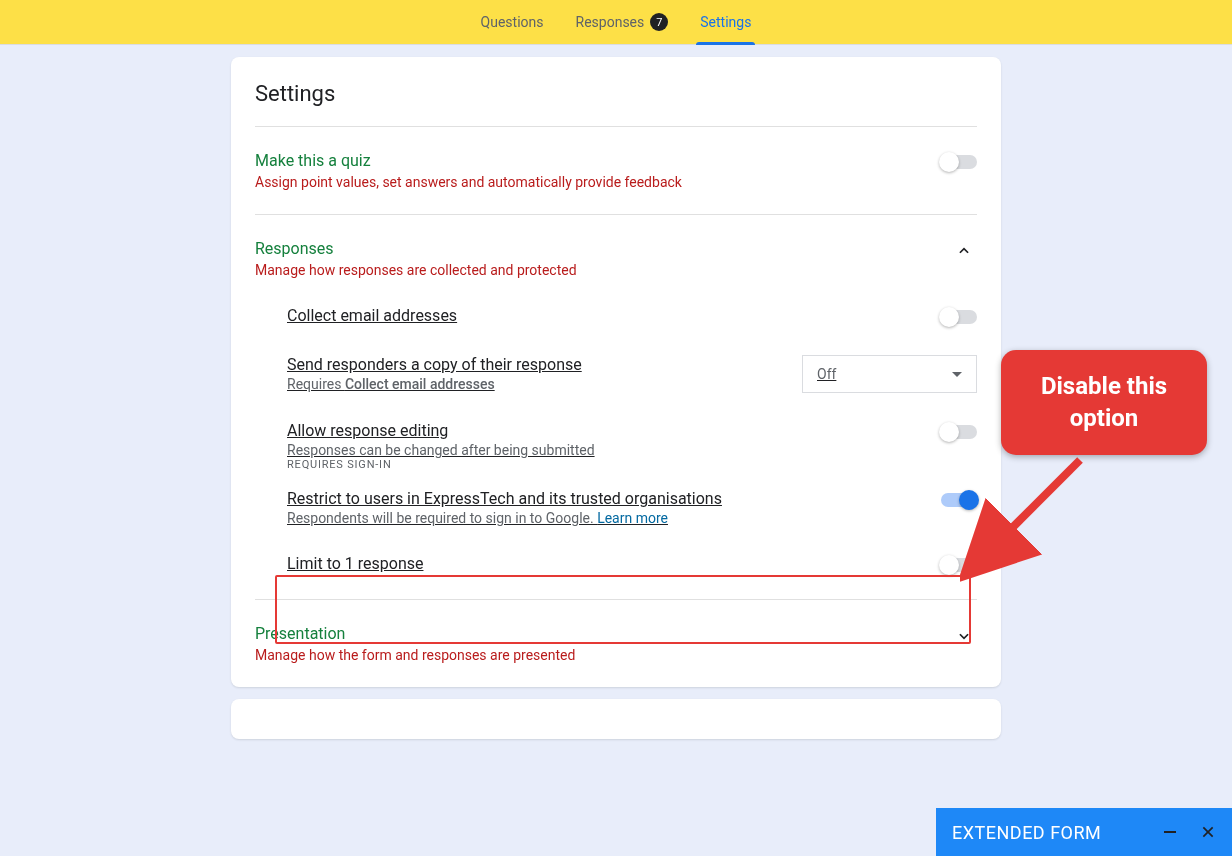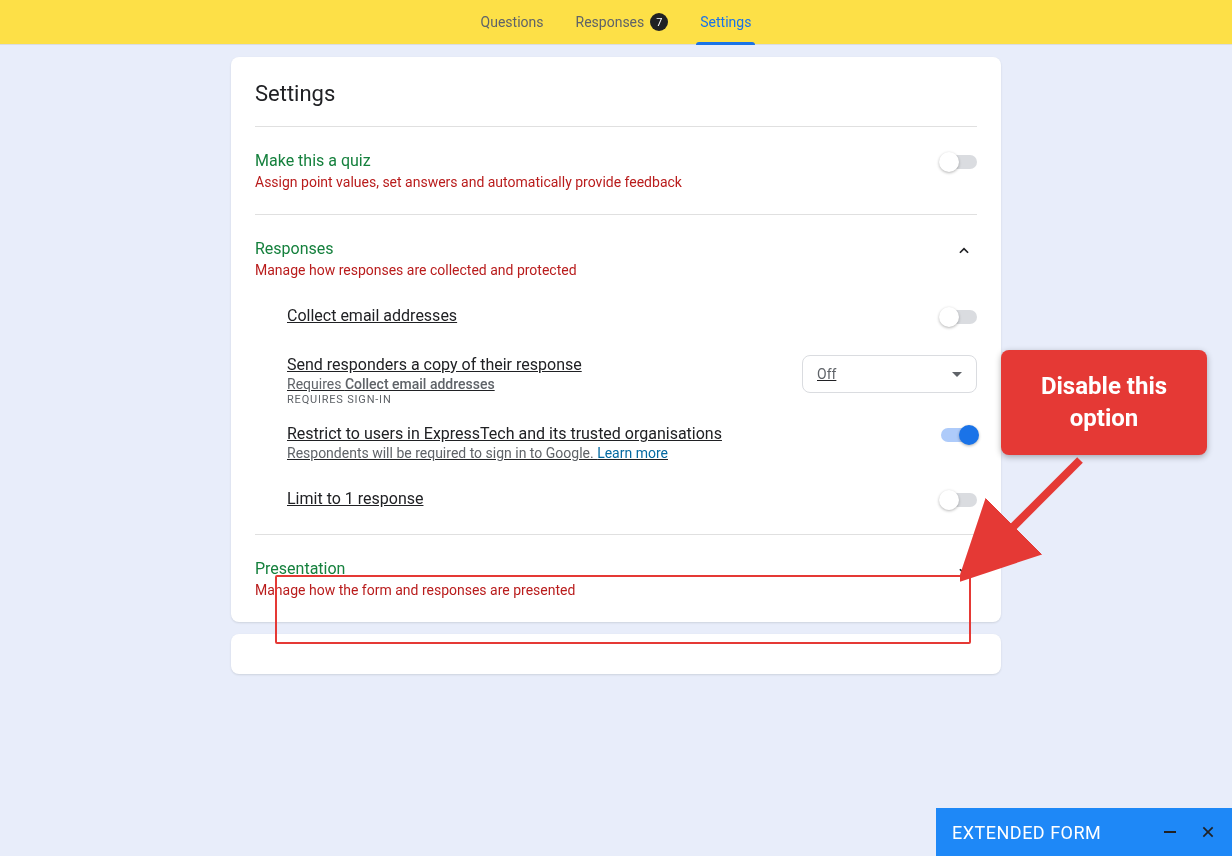--- a/index.html
+++ b/index.html
@@ -129,21 +129,21 @@
       width: 20px; height: 20px;
       background: #fff;
       border-radius: 50%;
       top: -3px; left: -2px;
       box-shadow: 0 1px 3px rgba(0,0,0,.3);
     }
     .toggle.on { background: #aecbfa; }
     .toggle.on::after { background: #1a73e8; left: auto; right: -2px; }
     .select {
       border: 1px solid #dadce0;
-      border-radius: 8px;
+      border-radius: 0;
       padding: 10px 14px;
       width: 175px;
       display: flex;
       justify-content: space-between;
       align-items: center;
       font-size: 14px;
       color: #5f6368;
       cursor: pointer;
     }
     .select .tri {
@@ -158,21 +158,21 @@
       border-radius: 2px;
     }
     .callout {
       position: absolute;
       background: #e53935;
       color: #fff;
       font-size: 24px;
       font-weight: 700;
       text-align: center;
       padding: 20px 20px;
-      border-radius: 8px;
+      border-radius: 15px;
       width: 206px;
       line-height: 1.35;
       box-shadow: 0 2px 6px rgba(0,0,0,.3);
     }
     .arrow-svg { position: absolute; pointer-events: none; }
     .footer-bar {
       position: absolute;
       right: 0; bottom: 0;
       width: 296px;
       height: 48px;
@@ -247,20 +247,27 @@
           <div class="row-sub">
             <span>Requires </span><span class="emph">Collect email addresses</span>
           </div>
         </div>
         <div class="select">
           <span>Off</span>
           <span class="tri"></span>
         </div>
       </div>
 
+      <div class="row">
+        <div>
+          <div class="row-label">Allow response editing</div>
+          <div class="row-sub">Responses can be changed after being submitted</div>
+        </div>
+        <div class="toggle"></div>
+      </div>
 
       <div class="subhead">REQUIRES SIGN-IN</div>
 
       <div class="row" style="margin-top:18px;">
         <div>
           <div class="row-label">Restrict to users in ExpressTech and its trusted organisations</div>
           <div class="row-sub">
             <span>Respondents will be required to sign in to Google. </span><span class="link">Learn more</span>
           </div>
         </div>

